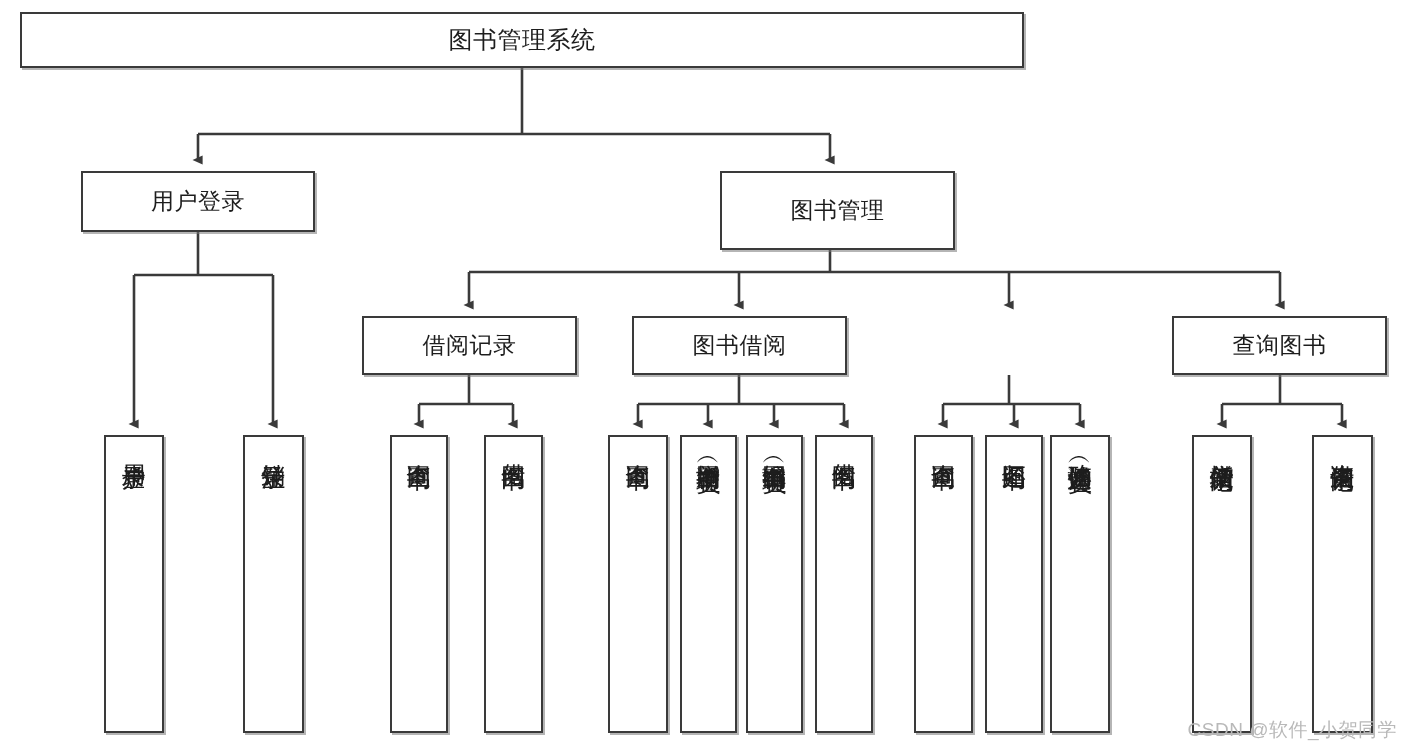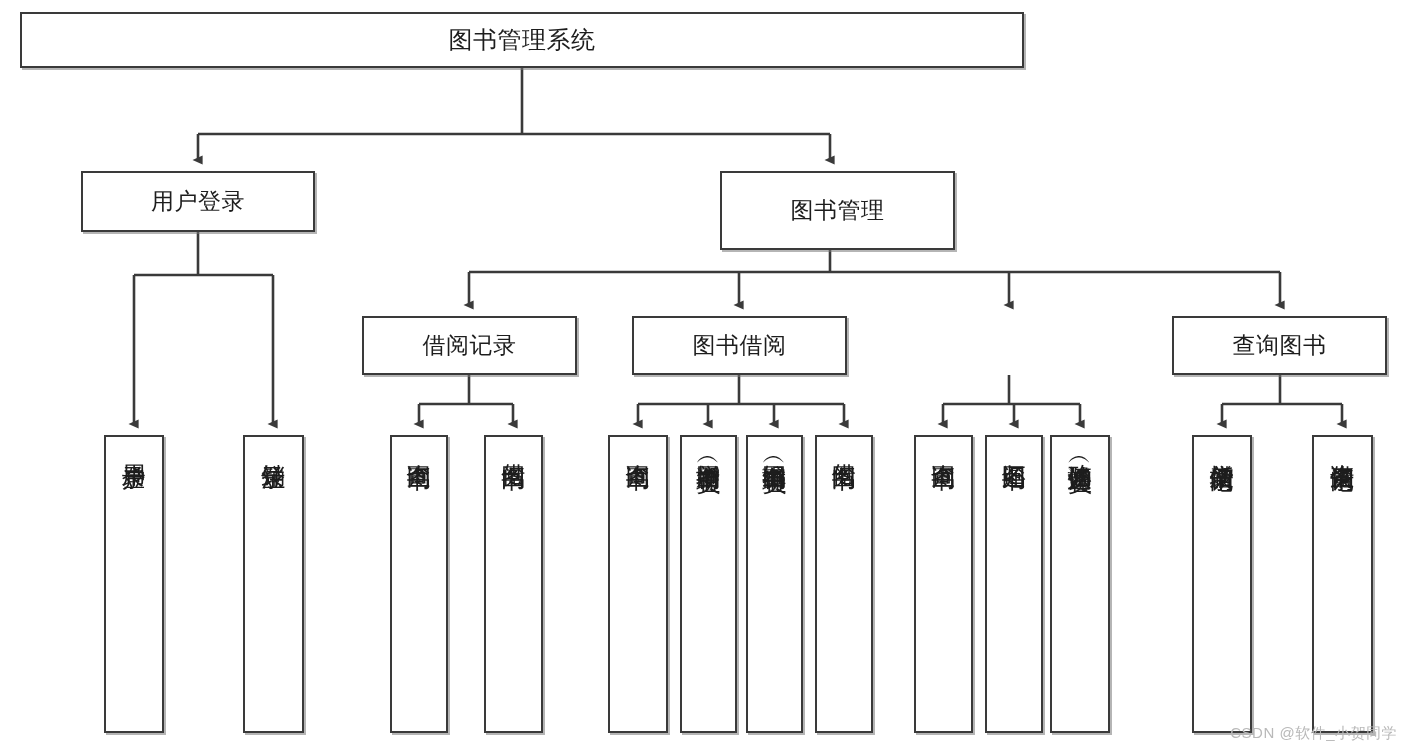--- a/index.html
+++ b/index.html
@@ -28,21 +28,21 @@
   .node.leaf{
     align-items:flex-start;justify-content:center;padding-top:8px;
   }
   .node.leaf .node-label{
     writing-mode:vertical-rl;text-orientation:upright;
     font-size:24px;line-height:1.06;letter-spacing:1px;
     height:auto;max-height:288px;
   }
   #watermark{
     position:absolute;right:8px;bottom:4px;
-    font-size:15px;color:#b9b9b9;
+    font-size:19px;color:#b9b9b9;
     letter-spacing:0.5px;pointer-events:none;
     font-family:"Liberation Sans","DejaVu Sans",sans-serif;
   }
 </style>
 </head>
 <body>
 
 <div id="diagram-root">
 
   <svg id="edges" viewBox="0 0 1405 747" xmlns="http://www.w3.org/2000/svg">

